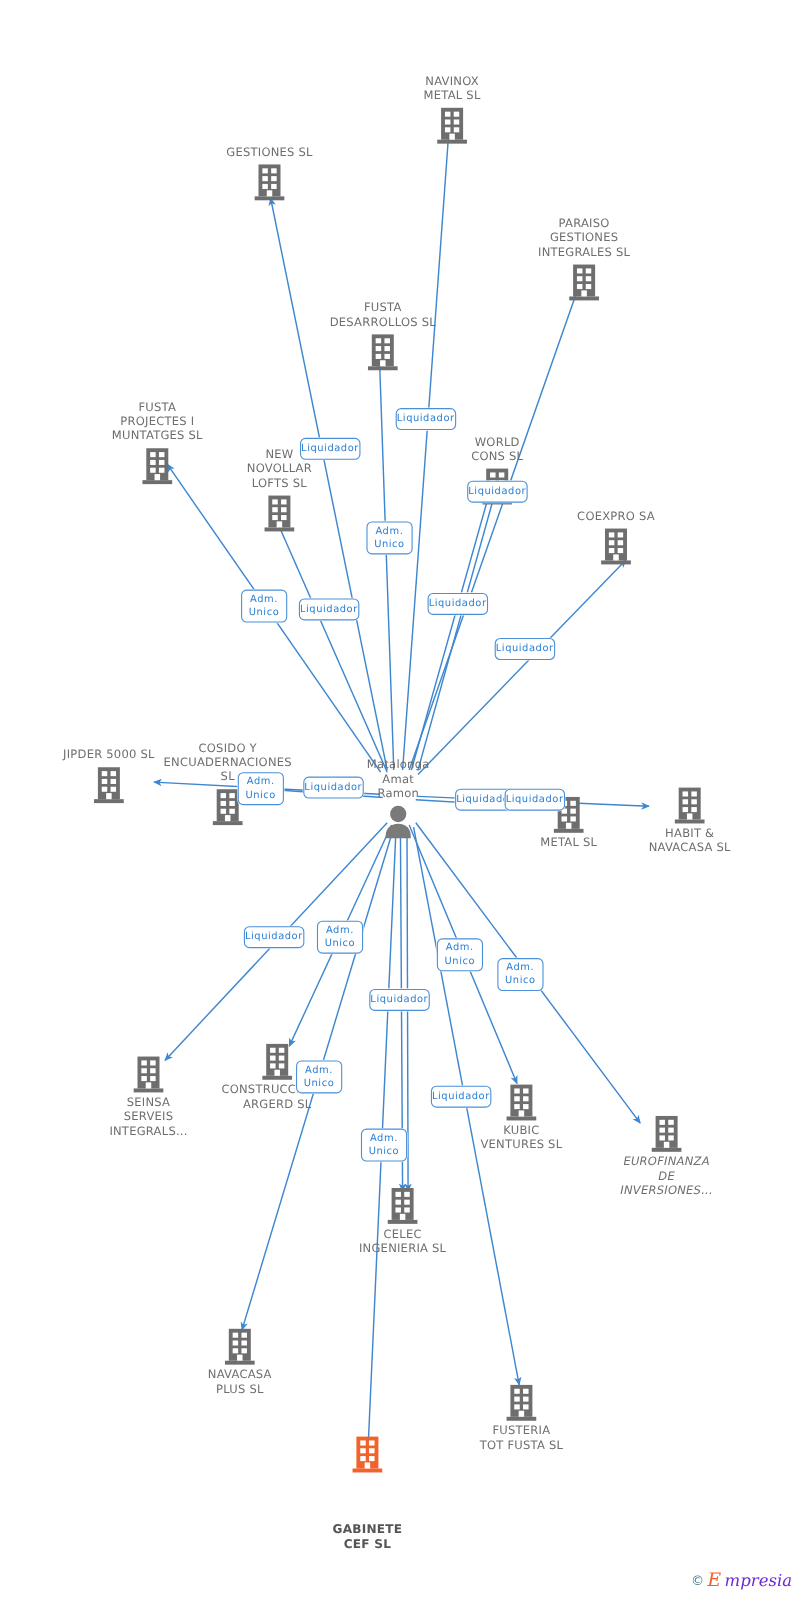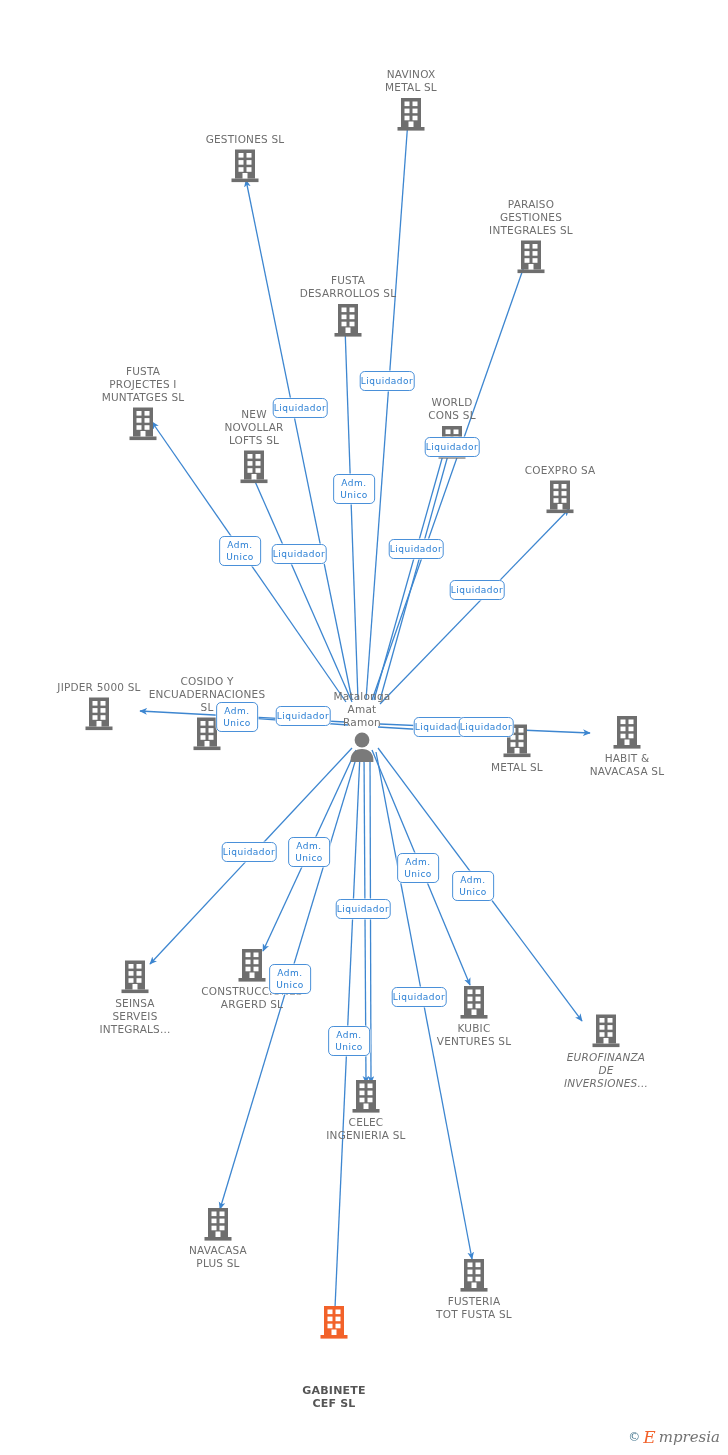--- a/index.html
+++ b/index.html
@@ -32,21 +32,21 @@
     color:#2a7fd4;font-size:9px;line-height:12px;text-align:center;
     padding:3px 0;white-space:pre-line;letter-spacing:.5px;
     box-shadow:0 0 0 .5px rgba(255,255,255,.9);
   }
   .edge-label.two-line{padding:2px 6px;}
 
   .watermark{position:absolute;right:8px;bottom:8px;
     font-size:15px;color:#2f5f7a;display:flex;align-items:center;gap:3px;}
   .watermark .c{font-size:12px;color:#4a7a91;}
   .watermark .w-e{color:#f2622a;font-style:italic;font-family:"DejaVu Serif","Liberation Serif",serif;font-size:17px;}
-  .watermark .w-rest{font-style:italic;font-family:"DejaVu Serif","Liberation Serif",serif;color:#737373;font-size:15px;}
+  .watermark .w-rest{font-style:italic;font-family:"DejaVu Serif","Liberation Serif",serif;color:#6d28d9;font-size:15px;}
 </style>
 </head>
 <body>
 
 <div id="graph">
 
   <svg id="edges" viewBox="0 0 728 1455" xmlns="http://www.w3.org/2000/svg">
     <defs>
       <marker id="arrowhead" markerWidth="7" markerHeight="7" refX="5.4" refY="2.6" orient="auto" markerUnits="strokeWidth">
         <path d="M0,0 L6,2.6 L0,5.2 L1.6,2.6 z" fill="#3d86d0"></path>

